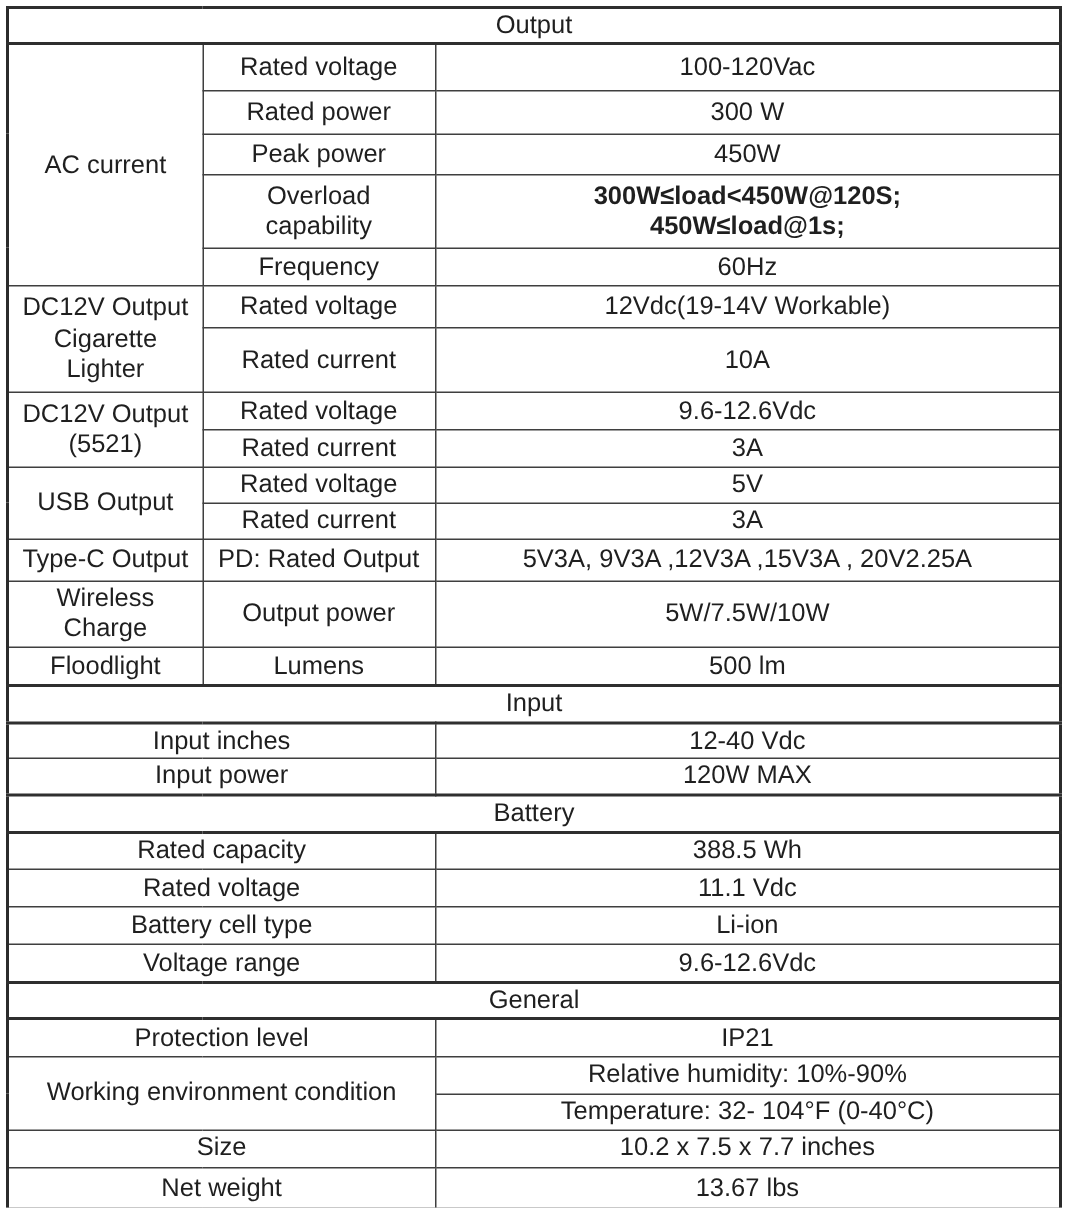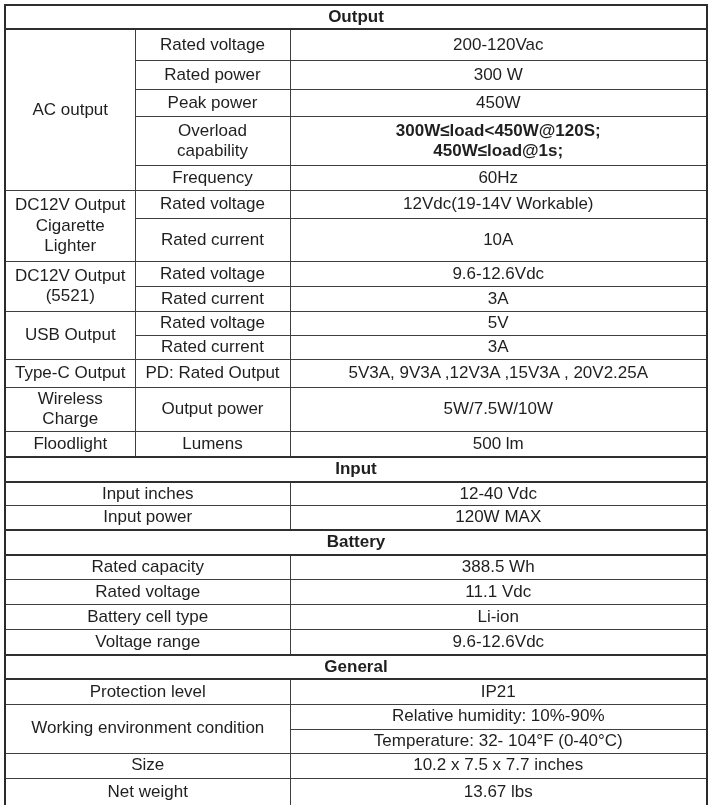--- a/index.html
+++ b/index.html
@@ -27,21 +27,21 @@
   table.spec col.c1 { width: 130px; }
   table.spec col.c2 { width: 155px; }
   table.spec td {
     border: 1px solid #3f3f3f;
     text-align: center;
     vertical-align: middle;
     padding: 1px 5px;
     overflow: hidden;
   }
   tr.section-row td {
-    font-weight: bold;
+    font-weight: normal;
     border-top: 2px solid #2f2f2f;
     border-bottom: 2px solid #2f2f2f;
     padding: 1px 4px;
   }
   .line { display: block; font-weight: bold; }
 </style>
 </head>
 <body>
 
 <div class="page">
@@ -50,23 +50,23 @@
         <col class="c1">
         <col class="c2">
         <col class="c3">
       </colgroup>
     <tbody>
 
       <tr class="section-row" style="height:22px">
         <td colspan="3">Output</td>
       </tr>
       <tr style="height:31px">
-        <td rowspan="5">AC output</td>
+        <td rowspan="5">AC current</td>
         <td>Rated voltage</td>
-        <td>200-120Vac</td>
+        <td>100-120Vac</td>
       </tr>
       <tr style="height:29px">
         <td>Rated power</td>
         <td>300 W</td>
       </tr>
       <tr style="height:27px">
         <td>Peak power</td>
         <td>450W</td>
       </tr>
       <tr style="height:49px">

